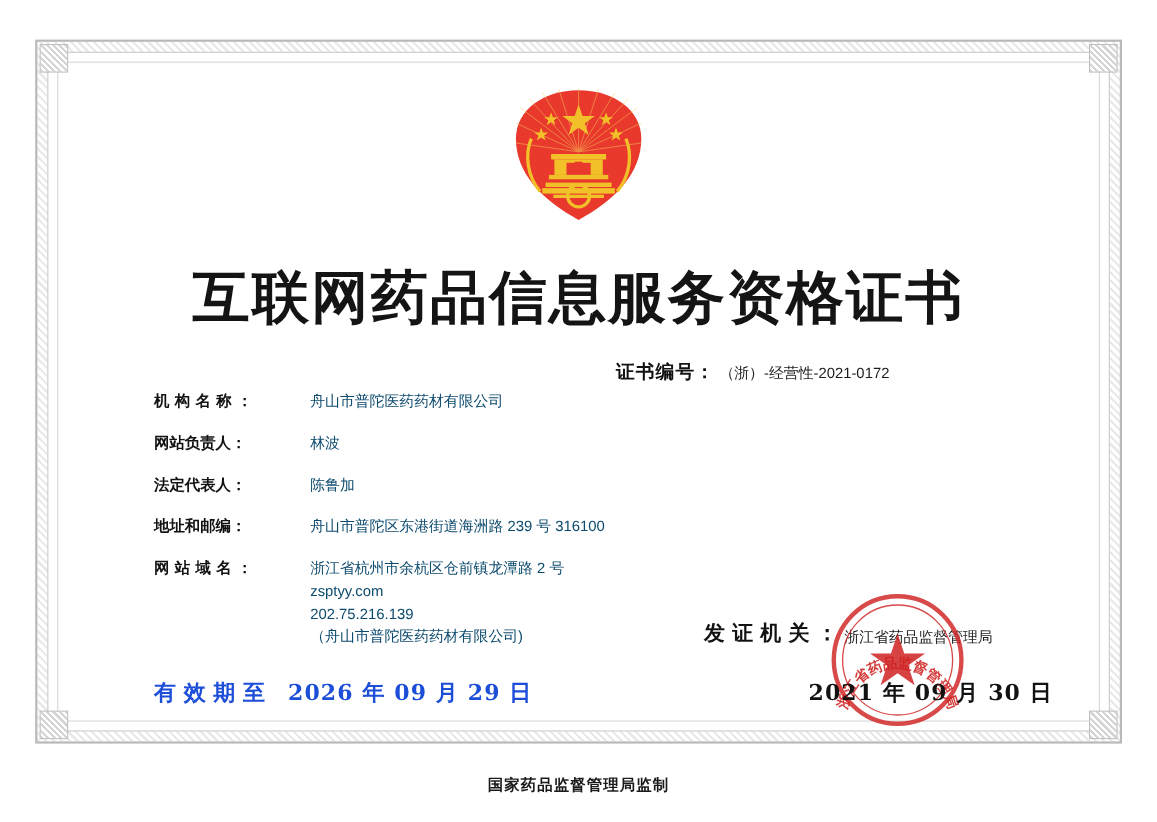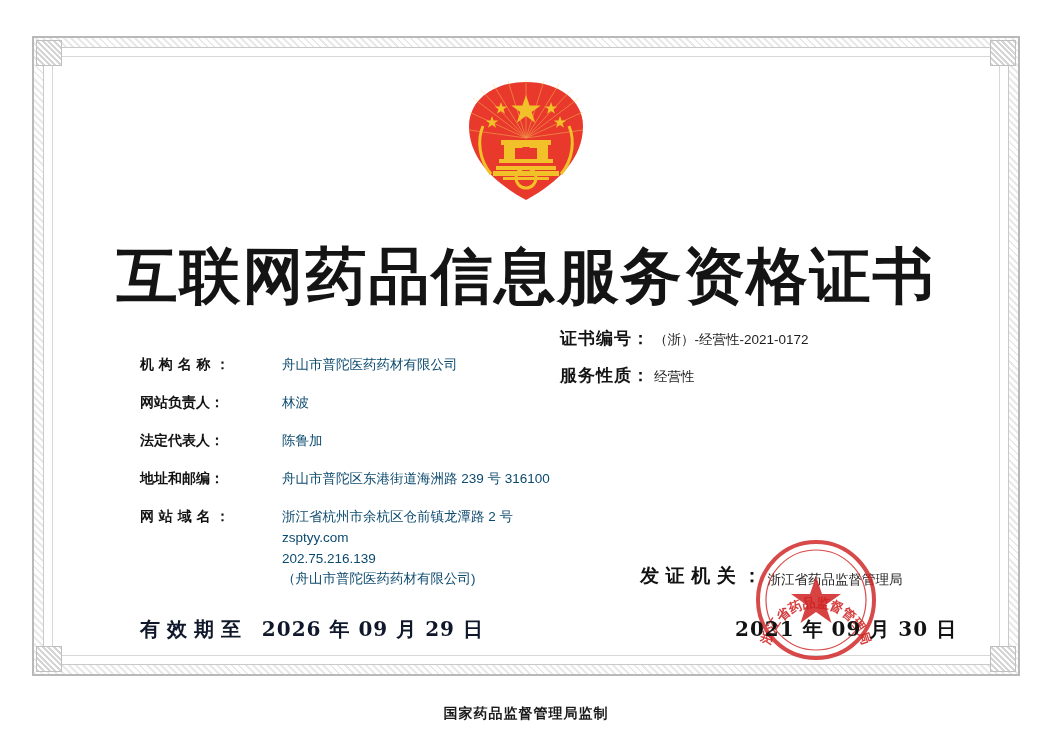--- a/index.html
+++ b/index.html
@@ -85,21 +85,21 @@
 
   
   .title {
     position: absolute;
     left: 0;
     top: 236px;
     width: 1052px;
     text-align: center;
     font-family: "DejaVu Serif", "Liberation Serif", serif;
     font-weight: bold;
-    font-size: 61px;
+    font-size: 52px;
     letter-spacing: 2px;
     color: #141414;
     white-space: nowrap;
   }
 
   
   .right-col {
     position: absolute;
     left: 560px;
     top: 327px;
@@ -187,21 +187,21 @@
   }
 
   
   .validity {
     position: absolute;
     left: 140px;
     top: 616px;
     font-family: "DejaVu Serif", "Liberation Serif", serif;
     font-weight: bold;
     font-size: 20px;
-    color: #0f172a;
+    color: #1d4ed8;
     white-space: nowrap;
   }
   .validity .date { margin-left: 14px; letter-spacing: 1px; }
   .issue-date {
     position: absolute;
     left: 735px;
     top: 616px;
     font-family: "DejaVu Serif", "Liberation Serif", serif;
     font-weight: bold;
     font-size: 20px;
@@ -285,24 +285,20 @@
     </div>
   </div>
 
   <div class="title">互联网药品信息服务资格证书</div>
 
   <div class="right-col">
     <div class="right-row">
       <span class="right-label">证书编号：</span>
       <span class="right-value">（浙）-经营性-2021-0172</span>
     </div>
-    <div class="right-row">
-      <span class="right-label">服务性质：</span>
-      <span class="right-value">经营性</span>
-    </div>
   </div>
 
   <div class="fields">
 
     <div class="field-row">
       <span class="field-label">机 构 名 称 ：</span>
       <span class="field-value">舟山市普陀医药药材有限公司</span>
     </div>
 
     <div class="field-row">

